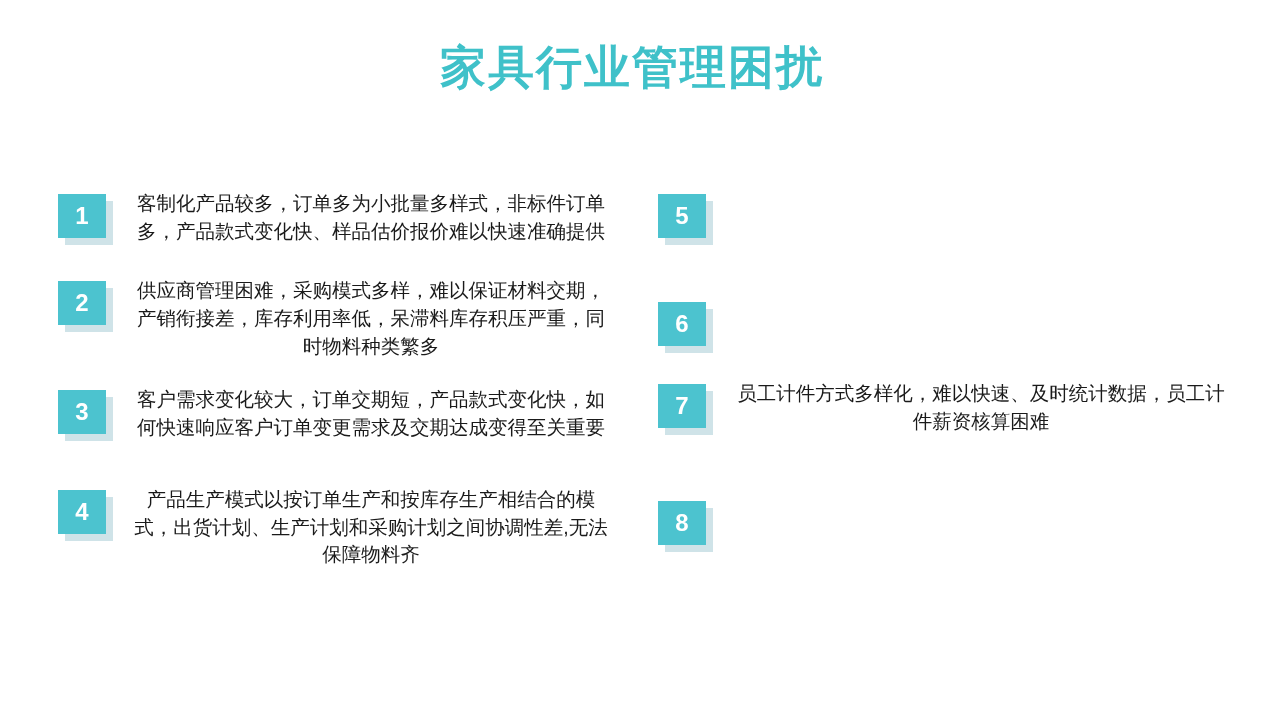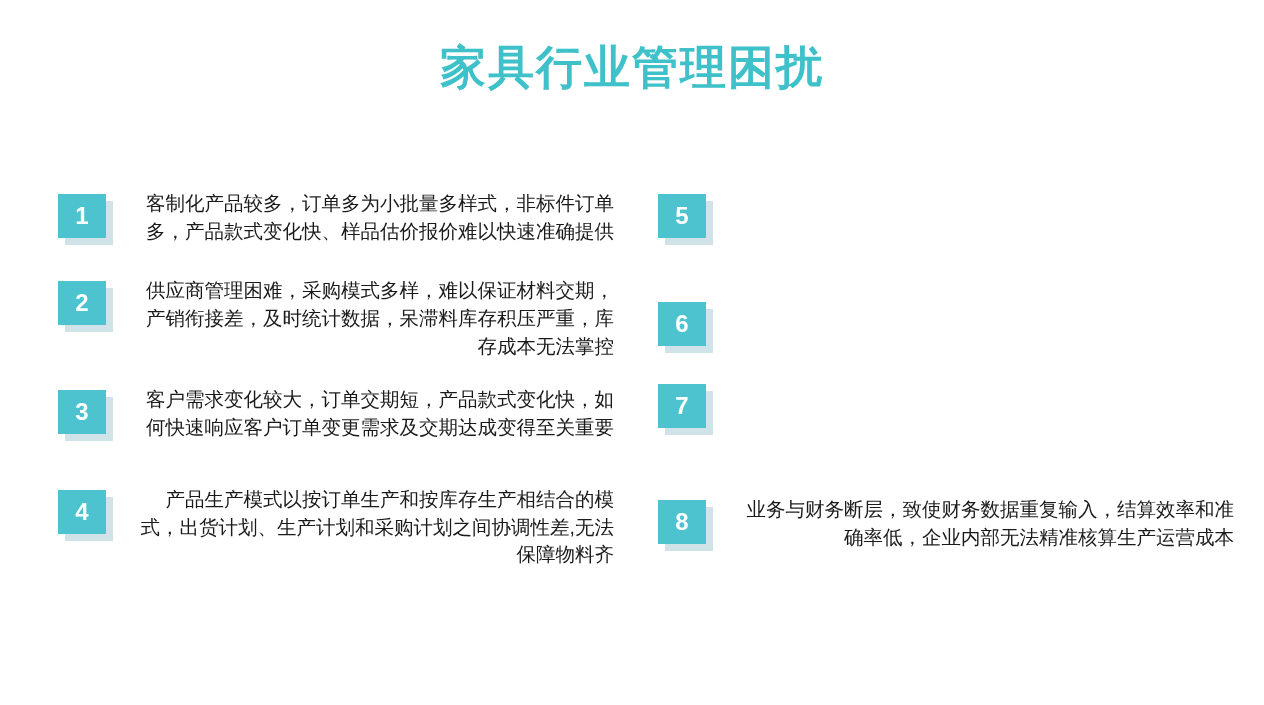--- a/index.html
+++ b/index.html
@@ -84,21 +84,21 @@
     display: flex;
     align-items: center;
     justify-content: center;
   }
   .item-text {
     margin-left: 14px;
     font-size: 19.5px;
     line-height: 1.42;
     color: #1a1a1a;
     letter-spacing: 0px;
-    text-align: right;
+    text-align: center;
   }
 </style>
 </head>
 <body>
 
 <div class="slide">
 
   <div class="slide-title">家具行业管理困扰</div>
 
   <div class="columns">
@@ -111,21 +111,21 @@
           <div class="badge">1</div>
         </div>
         <div class="item-text">客制化产品较多，订单多为小批量多样式，非标件订单多，产品款式变化快、样品估价报价难以快速准确提供</div>
       </div>
 
       <div class="item" style="margin-top:32px;">
         <div class="badge-wrap">
           <div class="badge-shadow"></div>
           <div class="badge">2</div>
         </div>
-        <div class="item-text">供应商管理困难，采购模式多样，难以保证材料交期，产销衔接差，及时统计数据，呆滞料库存积压严重，库存成本无法掌控</div>
+        <div class="item-text">供应商管理困难，采购模式多样，难以保证材料交期，产销衔接差，库存利用率低，呆滞料库存积压严重，同时物料种类繁多</div>
       </div>
 
       <div class="item" style="margin-top:26px;">
         <div class="badge-wrap">
           <div class="badge-shadow"></div>
           <div class="badge">3</div>
         </div>
         <div class="item-text">客户需求变化较大，订单交期短，产品款式变化快，如何快速响应客户订单变更需求及交期达成变得至关重要</div>
       </div>
 
@@ -153,26 +153,26 @@
           <div class="badge-shadow"></div>
           <div class="badge">6</div>
         </div>
       </div>
 
       <div class="item" style="margin-top:28px;">
         <div class="badge-wrap">
           <div class="badge-shadow"></div>
           <div class="badge">7</div>
         </div>
+        <div class="item-text">员工计件方式多样化，难以快速、及时统计数据，员工计件薪资核算困难</div>
       </div>
 
       <div class="item" style="margin-top:62px;">
         <div class="badge-wrap">
           <div class="badge-shadow"></div>
           <div class="badge">8</div>
         </div>
-        <div class="item-text">业务与财务断层，致使财务数据重复输入，结算效率和准确率低，企业内部无法精准核算生产运营成本</div>
       </div>
 
     </div>
 
   </div>
 </div>
 
 </body></html>

